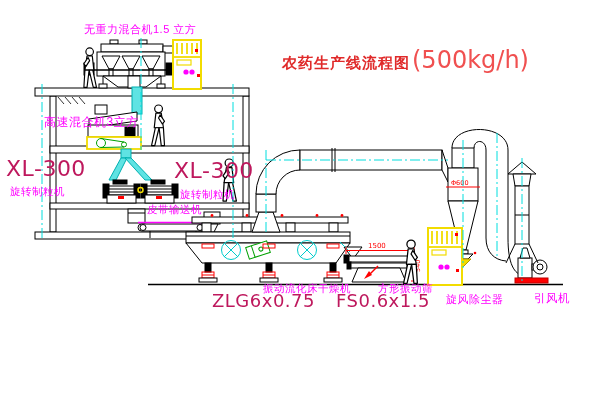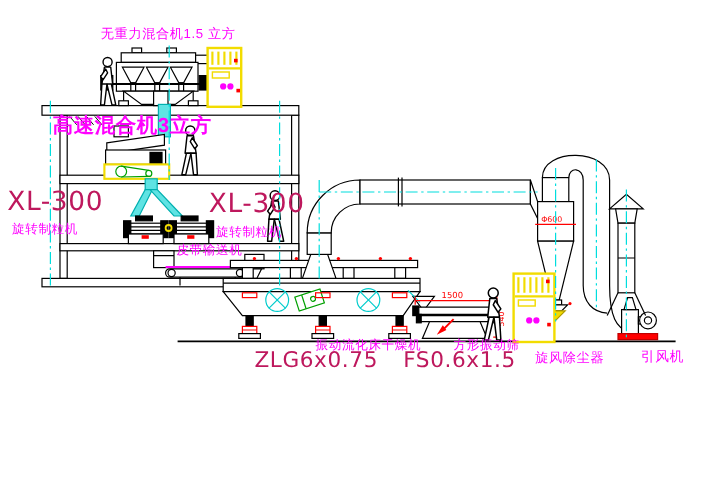--- a/index.html
+++ b/index.html
@@ -303,23 +303,27 @@
     <line x1="233" y1="84" x2="233" y2="239"></line>
     <line x1="141" y1="38" x2="141" y2="150"></line>
     <line x1="266" y1="150" x2="266" y2="234"></line>
     <line x1="266" y1="160" x2="448" y2="160"></line>
     <line x1="463" y1="140" x2="463" y2="268"></line>
     <line x1="497" y1="133" x2="497" y2="258"></line>
     <line x1="522" y1="158" x2="522" y2="284"></line>
   </g>
 </svg>
 
+<div class="title">
+  <span class="cn">农药生产线流程图</span>
+  <span class="cap">(500kg/h)</span>
+</div>
 
 <span class="lbl" style="left:84px;top:24px;font-size:11px;">无重力混合机1.5 立方</span>
-<span class="lbl" style="left:44px;top:96px;font-size:17px;font-weight:bold;">高速混合机3立方</span>
+<span class="lbl" style="left:44px;top:116px;font-size:12px;">高速混合机3立方</span>
 
 <span class="lbl model" style="left:6px;top:158px;font-size:22px;">XL-300</span>
 <span class="lbl" style="left:10px;top:186px;font-size:10.5px;">旋转制粒机</span>
 <span class="lbl model" style="left:174px;top:160px;font-size:22px;">XL-300</span>
 <span class="lbl" style="left:180px;top:189px;font-size:10.5px;">旋转制粒机</span>
 
 <span class="lbl" style="left:147px;top:204px;font-size:10.5px;">皮带输送机</span>
 
 <span class="lbl" style="left:225px;top:283px;font-size:10.5px;margin-left:38px;">振动流化床干燥机</span>
 <span class="lbl model" style="left:212px;top:292px;font-size:18px;">ZLG6x0.75</span>

